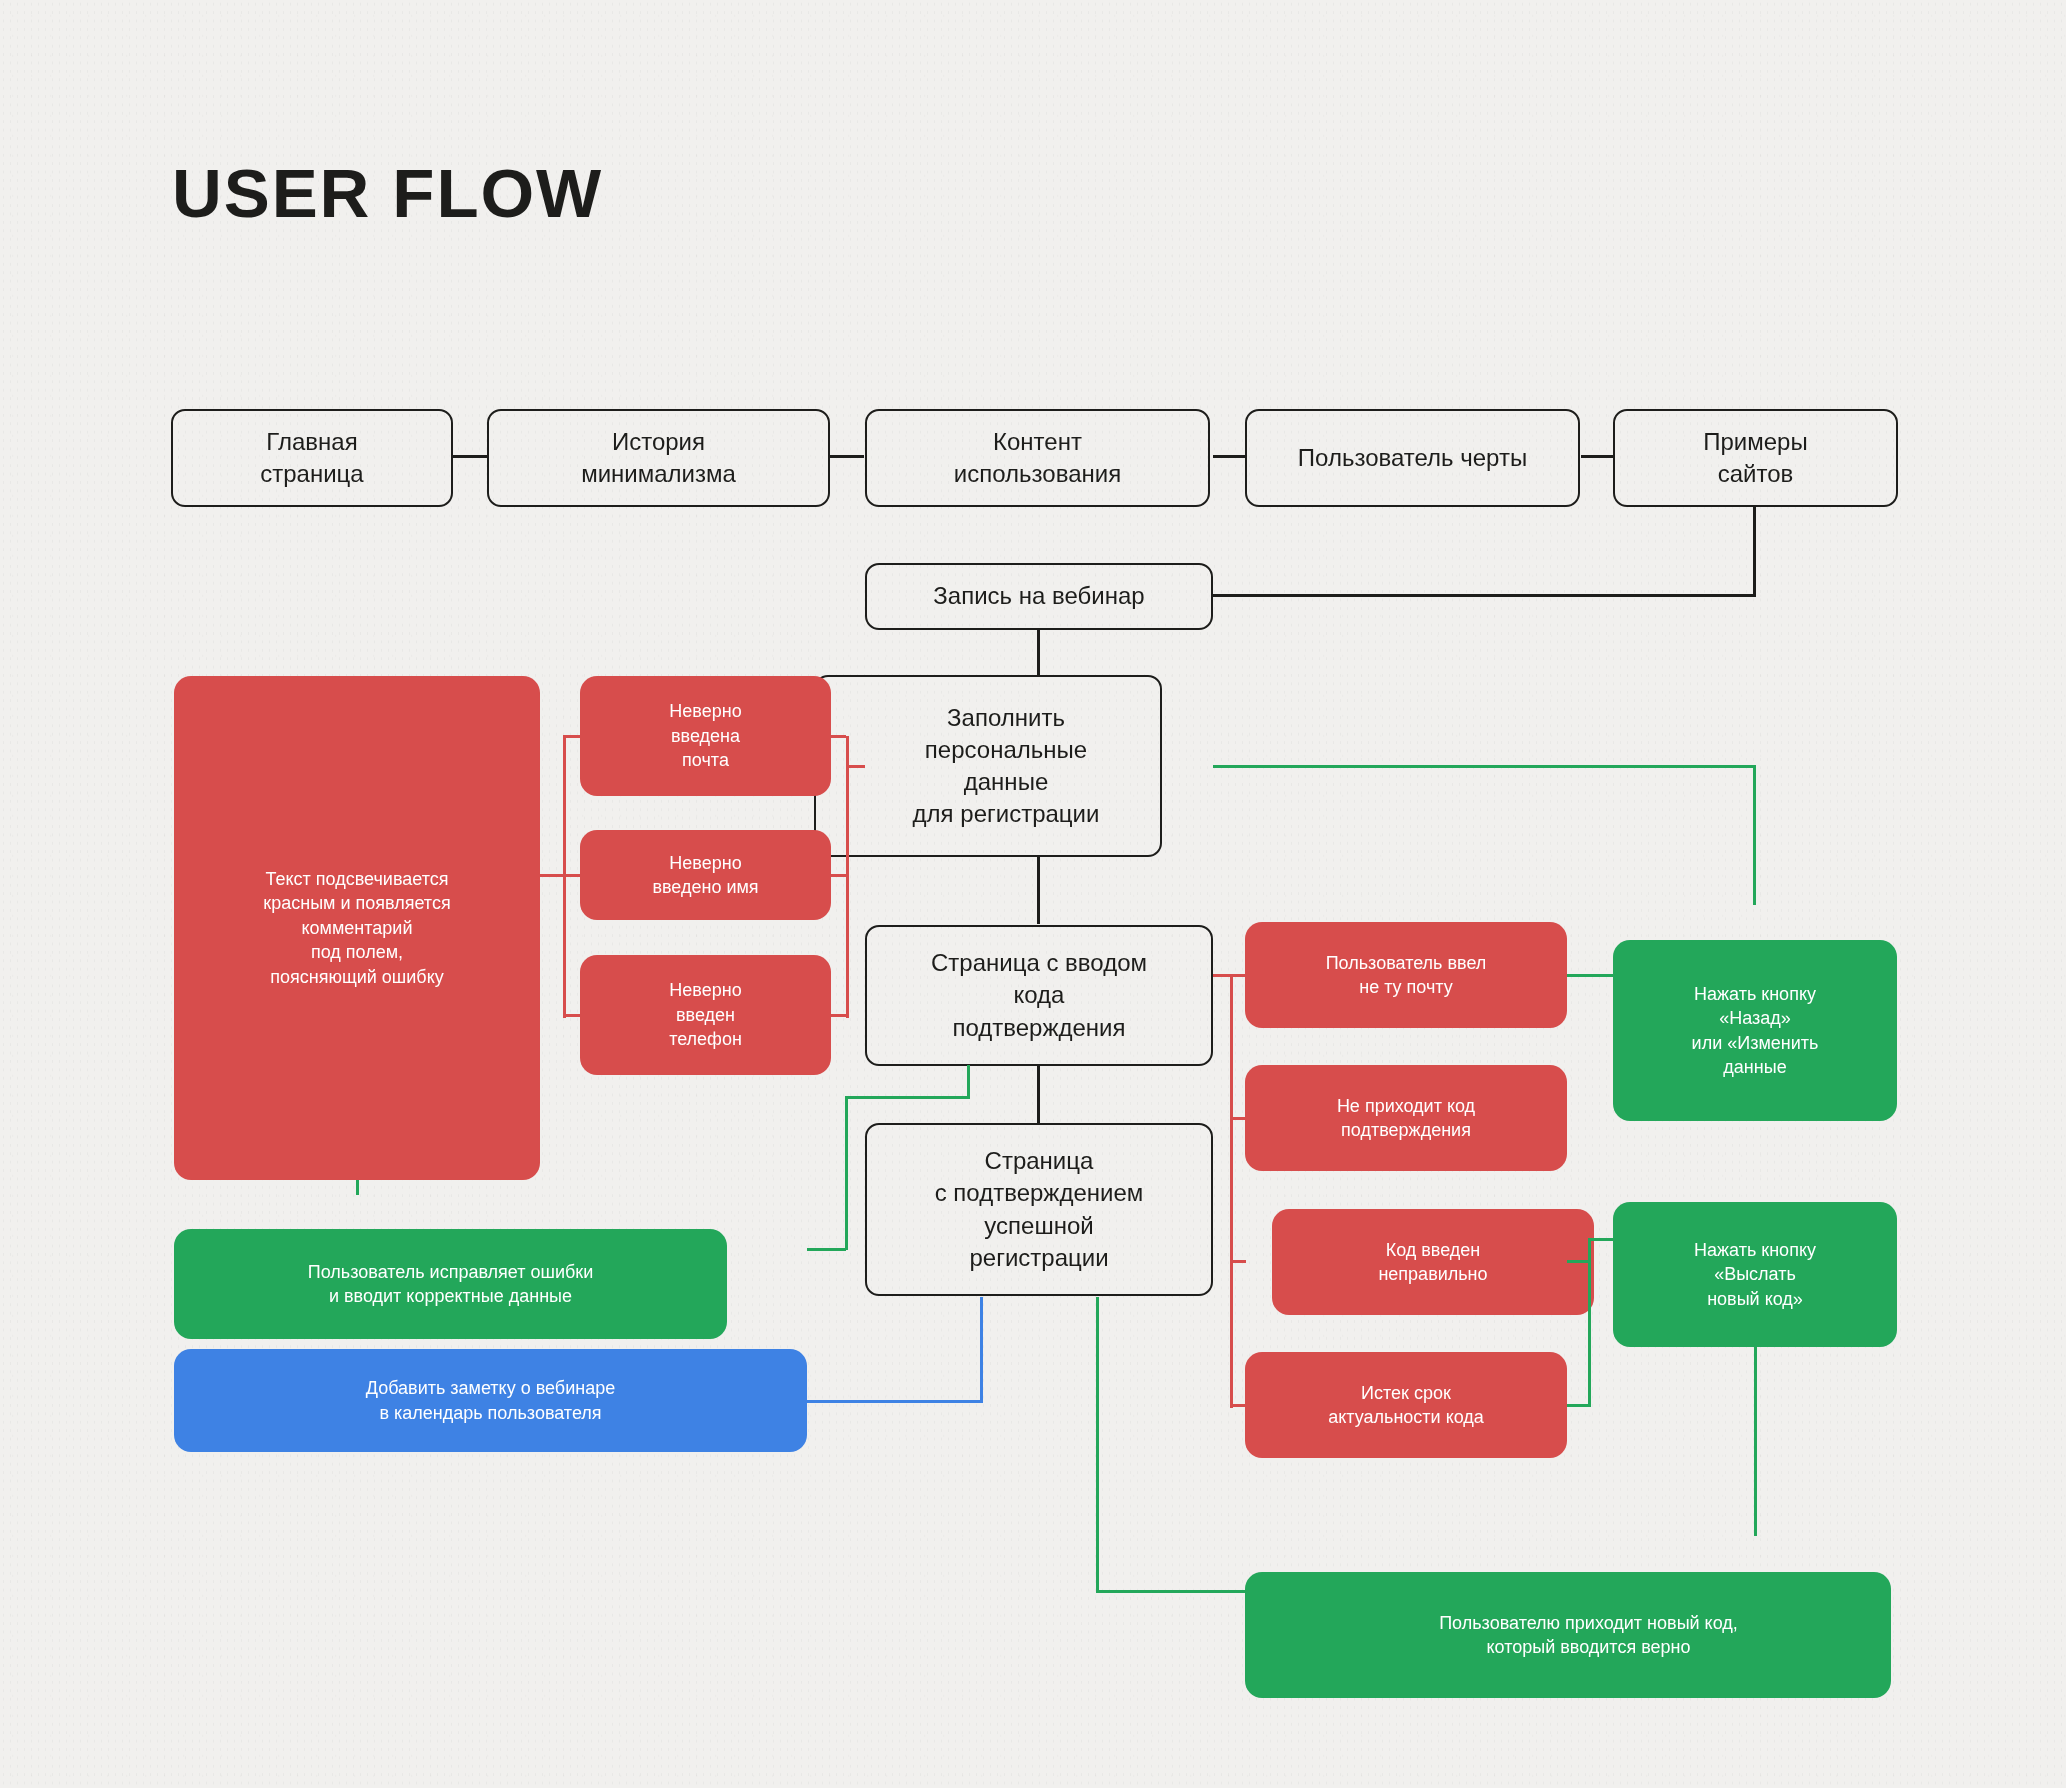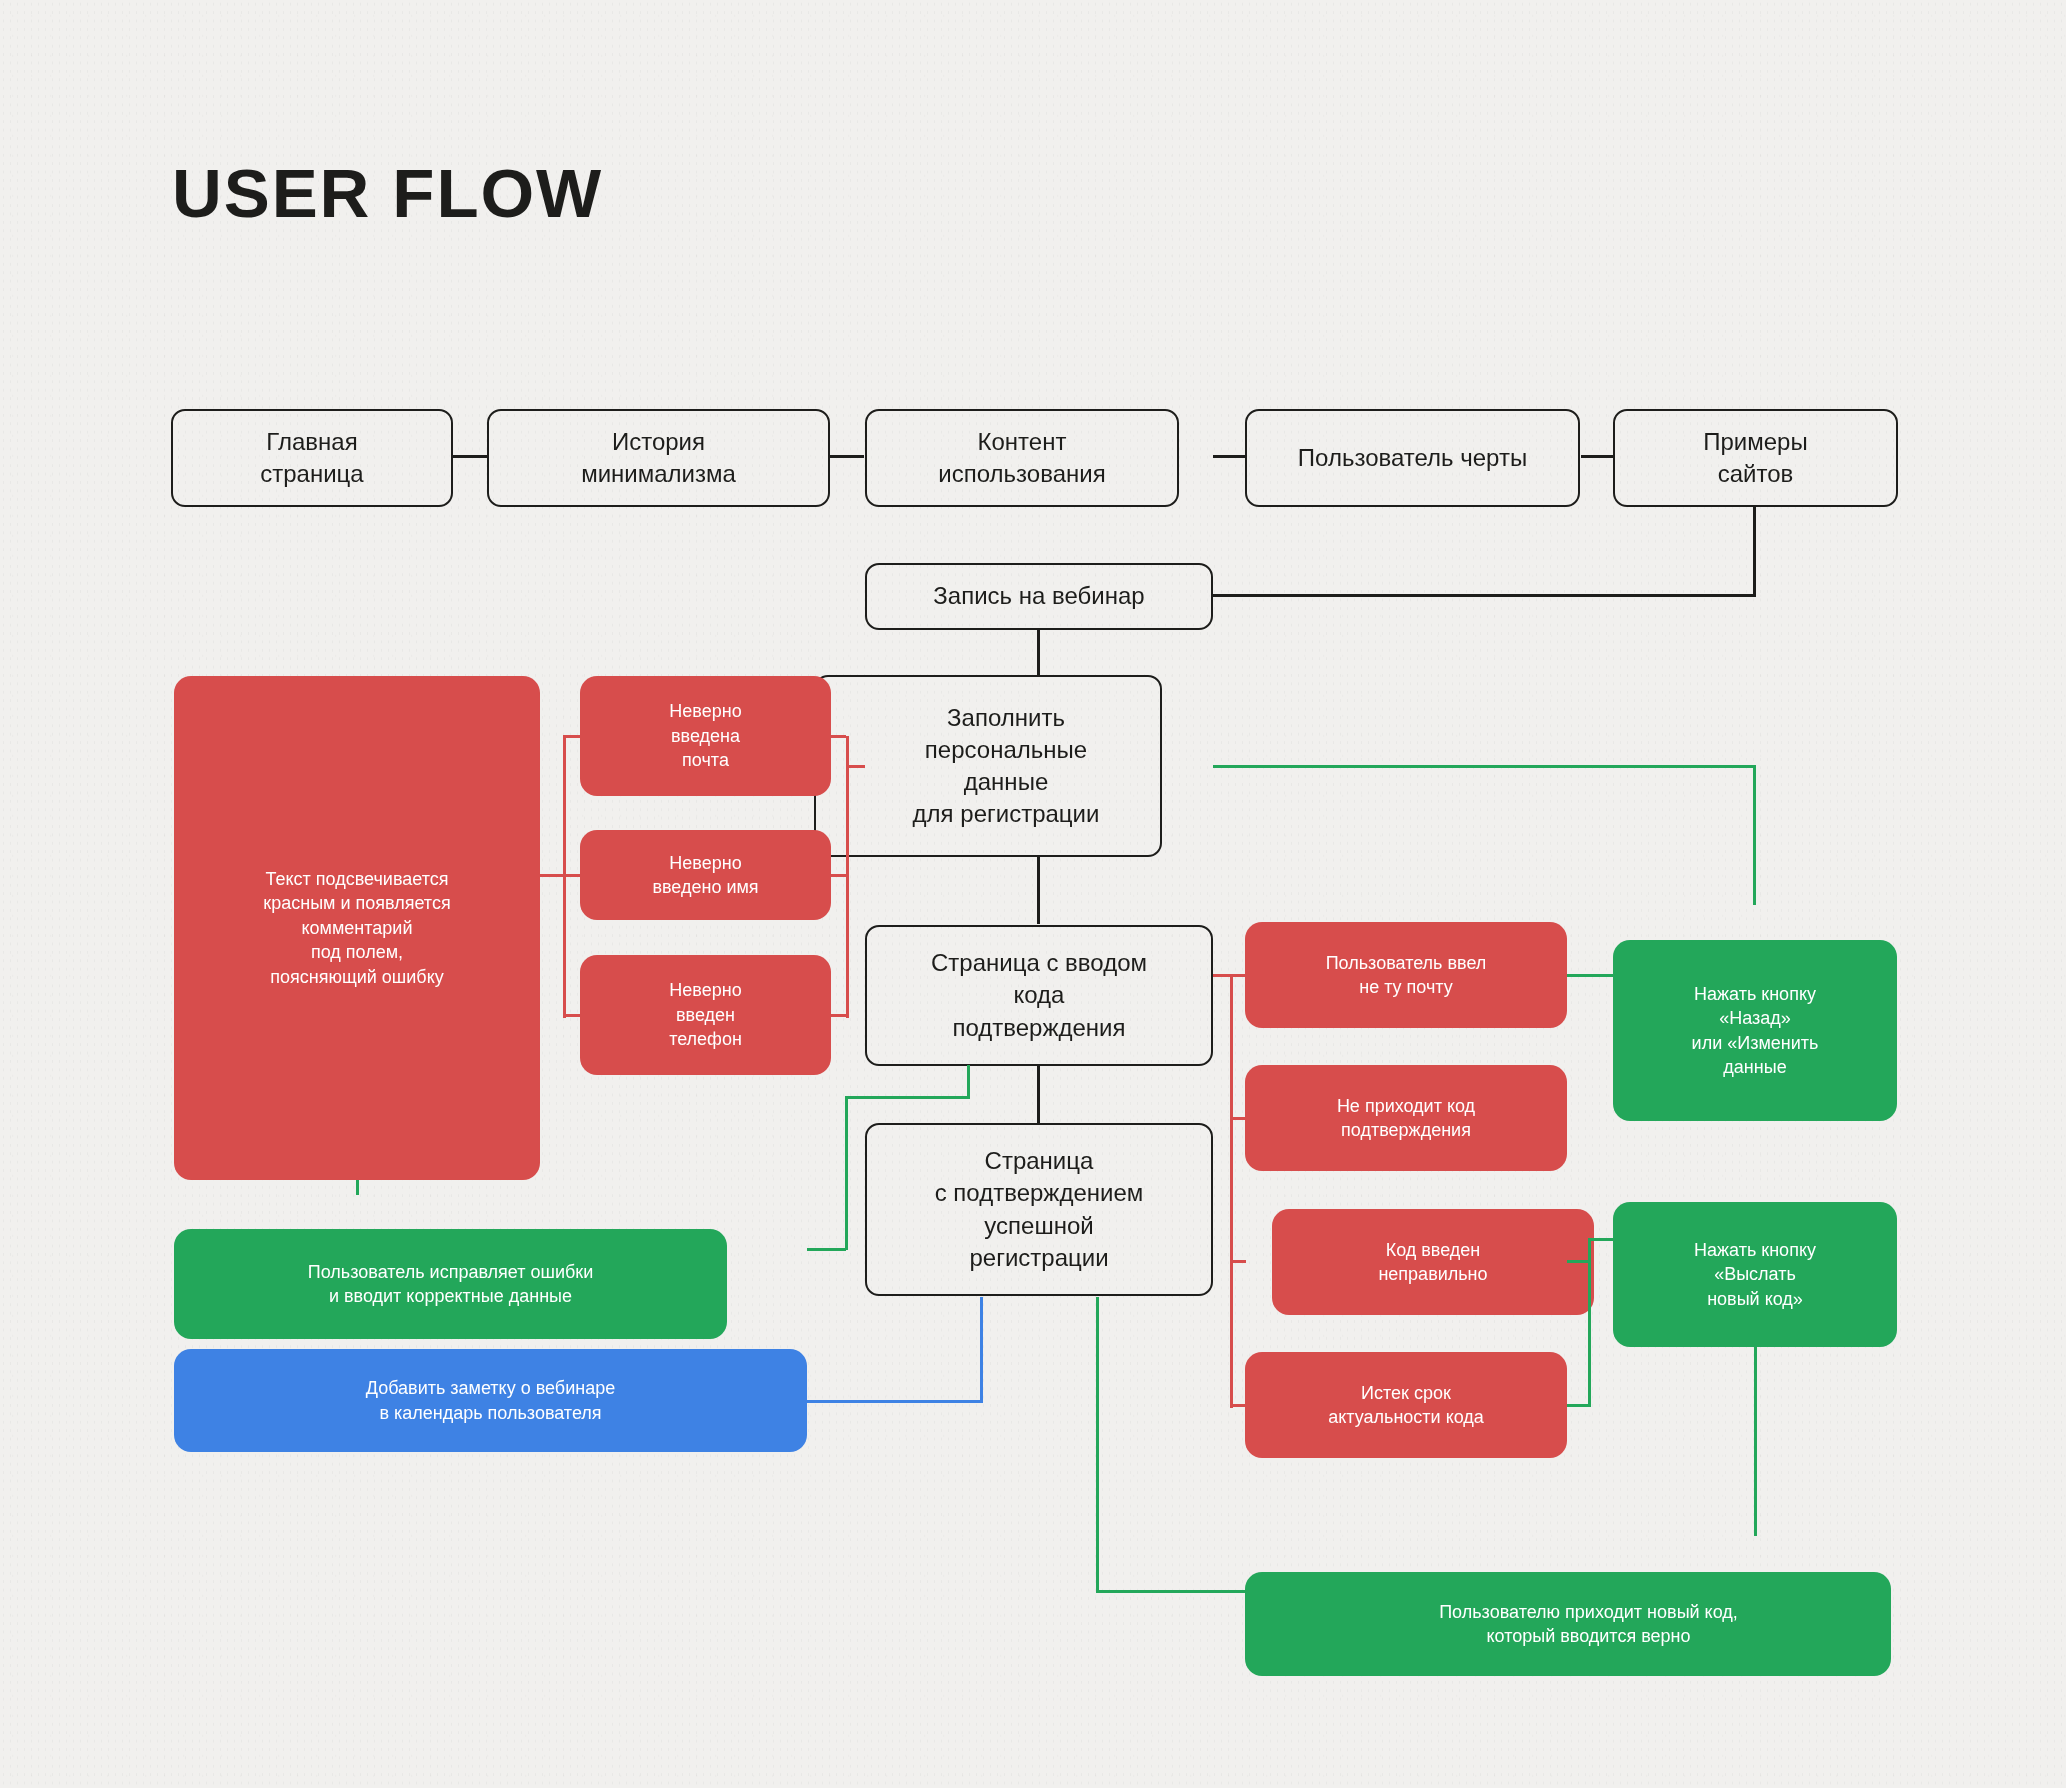--- a/index.html
+++ b/index.html
@@ -60,21 +60,21 @@
 <body>
 
 <div class="canvas">
 
   <div class="page-title">USER FLOW</div>
 
   <div class="node box-outline" style="left:171px;top:409px;width:282px;height:98px;border-radius:14px;">Главная
 страница</div>
   <div class="node box-outline" style="left:487px;top:409px;width:343px;height:98px;">История
 минимализма</div>
-  <div class="node box-outline" style="left:865px;top:409px;width:314px;height:98px;">Контент
+  <div class="node box-outline" style="left:865px;top:409px;width:345px;height:98px;">Контент
 использования</div>
   <div class="node box-outline" style="left:1245px;top:409px;width:335px;height:98px;">Пользователь черты</div>
   <div class="node box-outline" style="left:1613px;top:409px;width:285px;height:98px;">Примеры
 сайтов</div>
 
   <div class="node box-outline" style="left:865px;top:563px;width:348px;height:67px;">Запись на вебинар</div>
   <div class="node box-outline" style="left:814px;top:675px;width:348px;height:182px;padding-left:36px;">Заполнить
 персональные
 данные
 для регистрации</div>
@@ -114,21 +114,21 @@
   <div class="node box-fill fill-red" style="left:1245px;top:1352px;width:322px;height:106px;">Истек срок
 актуальности кода</div>
 
   <div class="node box-fill fill-green" style="left:1613px;top:905px;width:284px;height:181px;">Нажать кнопку
 «Назад»
 или «Изменить
 данные</div>
   <div class="node box-fill fill-green" style="left:1613px;top:1167px;width:284px;height:145px;">Нажать кнопку
 «Выслать
 новый код»</div>
-  <div class="node box-fill fill-green" style="left:1245px;top:1537px;width:646px;height:104px;padding-left:41px;">Пользователю приходит новый код,
+  <div class="node box-fill fill-green" style="left:1245px;top:1537px;width:646px;height:126px;padding-left:41px;">Пользователю приходит новый код,
 который вводится верно</div>
 
   <div class="line ln-black" style="left:453px;top:455px;width:35px;height:2.6px;"></div>
   <div class="line ln-black" style="left:830px;top:455px;width:34px;height:2.6px;"></div>
   <div class="line ln-black" style="left:1213px;top:455px;width:33px;height:2.6px;"></div>
   <div class="line ln-black" style="left:1581px;top:455px;width:32px;height:2.6px;"></div>
   <div class="line ln-black" style="left:1753px;top:507px;width:2.6px;height:90px;"></div>
   <div class="line ln-black" style="left:1213px;top:594px;width:543px;height:2.6px;"></div>
   <div class="line ln-black" style="left:1037px;top:630px;width:2.6px;height:45px;"></div>
   <div class="line ln-black" style="left:1037px;top:857px;width:2.6px;height:67px;"></div>

